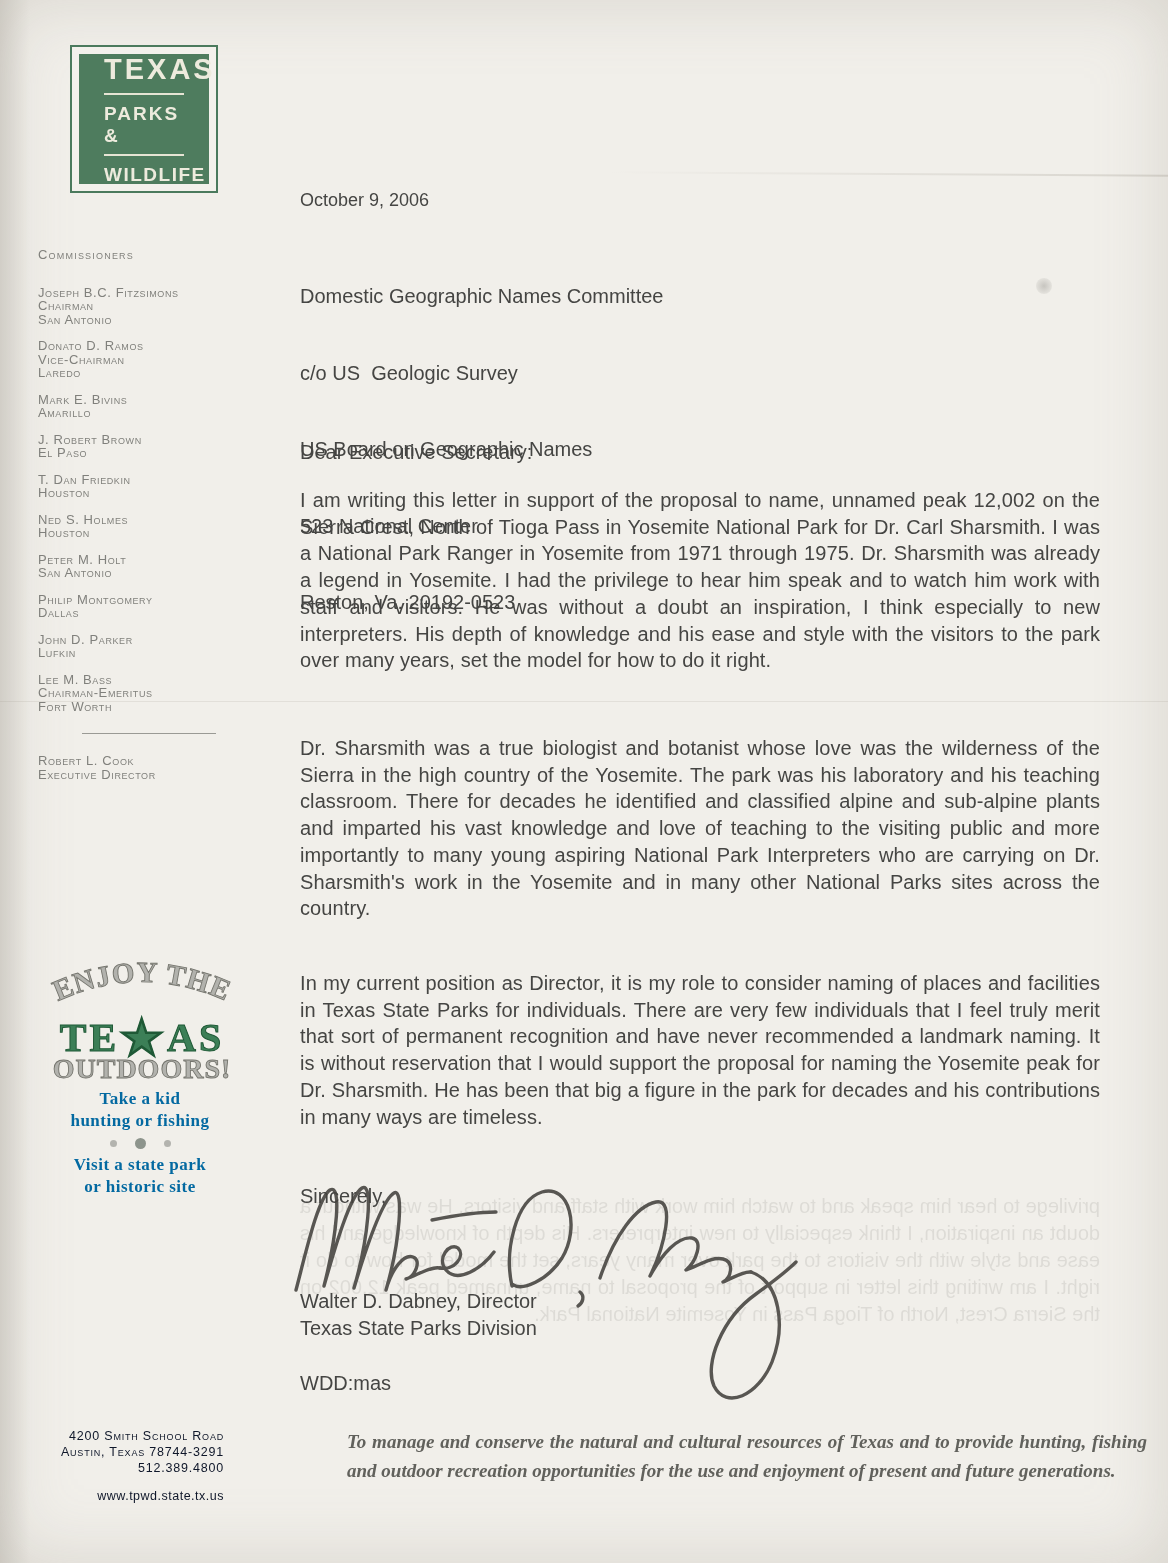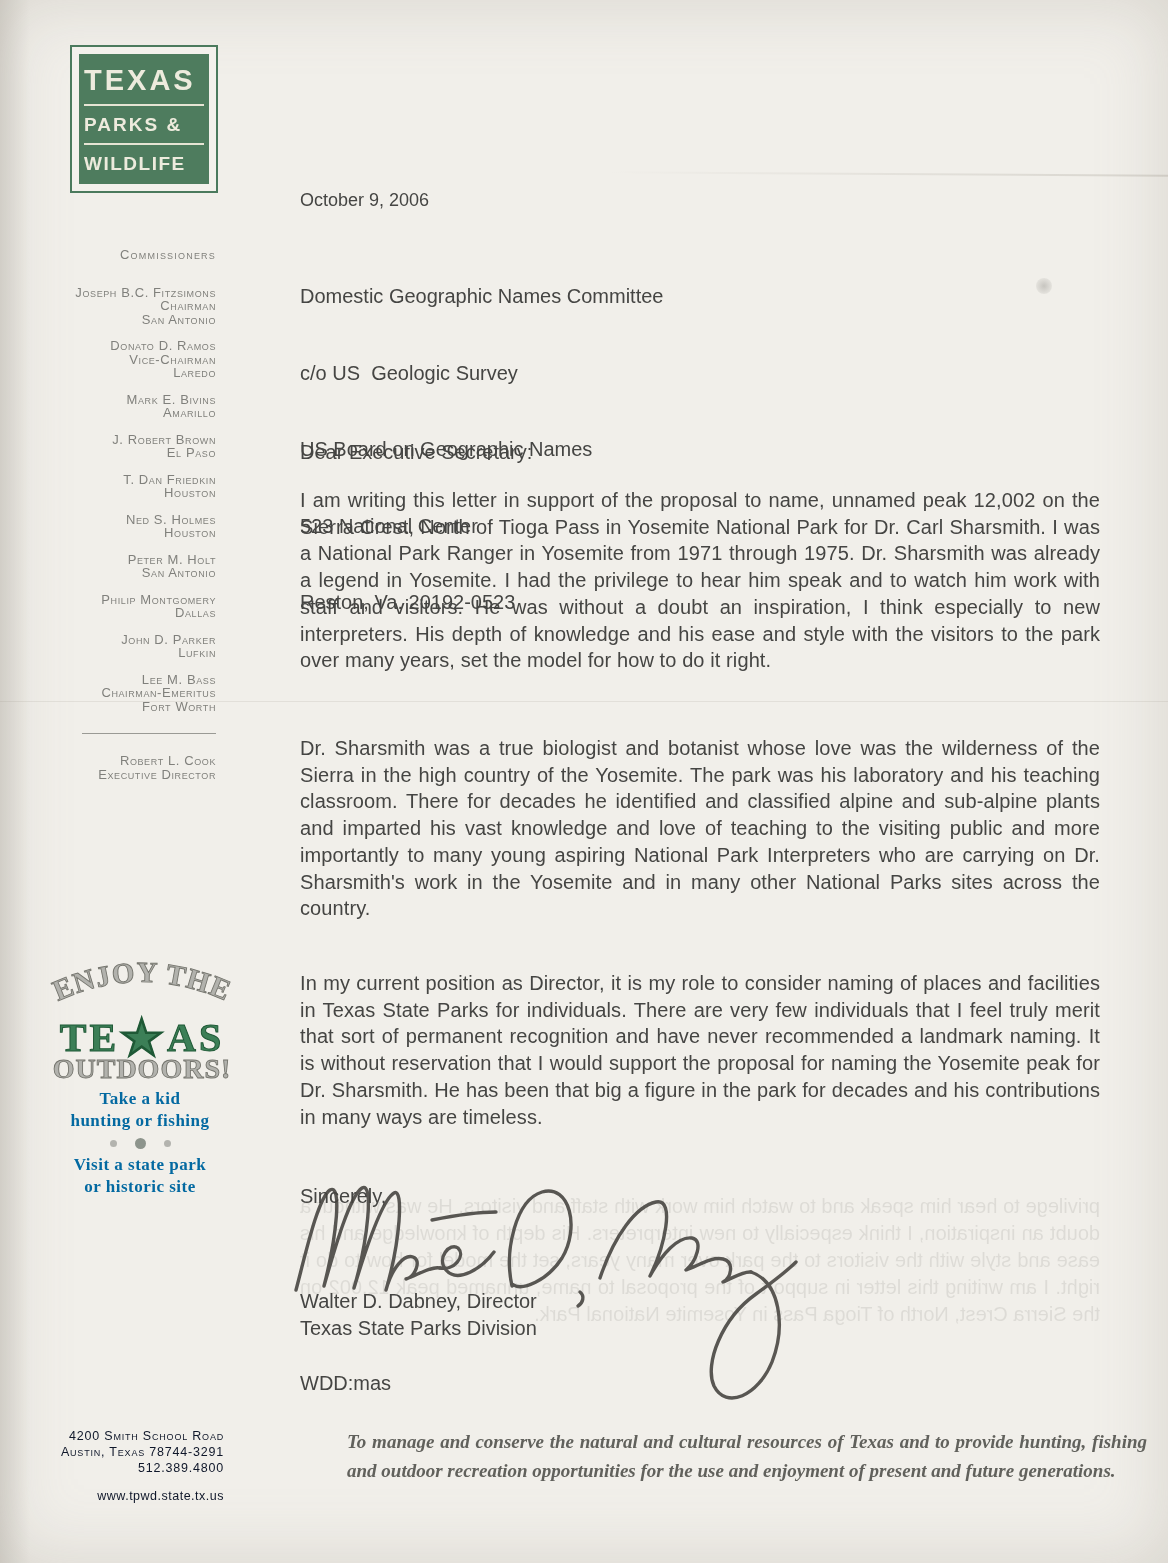--- a/index.html
+++ b/index.html
@@ -27,32 +27,32 @@
     background: radial-gradient(circle, rgba(120,118,112,0.35), rgba(120,118,112,0)); }
 
   
   .logo-box {
     position: absolute; left: 70px; top: 45px; width: 148px; height: 148px;
     border: 2px solid #4b7a5d; background: #f3f1ec; padding: 7px;
   }
   .logo-inner {
     width: 100%; height: 100%; background: #4e7c5e;
     display: flex; flex-direction: column; justify-content: center;
-    padding: 10px 5px; color: #edebdd;
+    padding: 10px 25px; color: #edebdd;
   }
   .logo-texas { font-size: 29px; font-weight: bold; letter-spacing: 3px;
     border-bottom: 2px solid #e6e4d4; padding-bottom: 7px; }
   .logo-parks { font-size: 19px; font-weight: bold; letter-spacing: 2px;
     border-bottom: 2px solid #e6e4d4; padding: 8px 0 7px 0; }
   .logo-wildlife { font-size: 19px; font-weight: bold; letter-spacing: 1.5px; padding-top: 8px; }
 
   
   .commissioners {
     position: absolute; left: 38px; top: 248px; width: 178px;
-    text-align: right; color: #80807c;
+    color: #80807c;
     font-variant: small-caps; font-size: 13px; line-height: 13.5px; letter-spacing: 0.6px;
   }
   .comm-header { margin-bottom: 24px; letter-spacing: 1.2px; }
   .comm-group { margin-bottom: 13px; }
   .comm-rule { border: none; border-top: 1px solid #9a9a95; width: 134px;
     margin: 20px 0 20px auto; }
 
   
   .outdoors-logo { position: absolute; left: 42px; top: 948px; width: 200px; height: 134px; }
   .arc-text { font-family: "Liberation Serif", serif; font-weight: bold; font-size: 29px;

